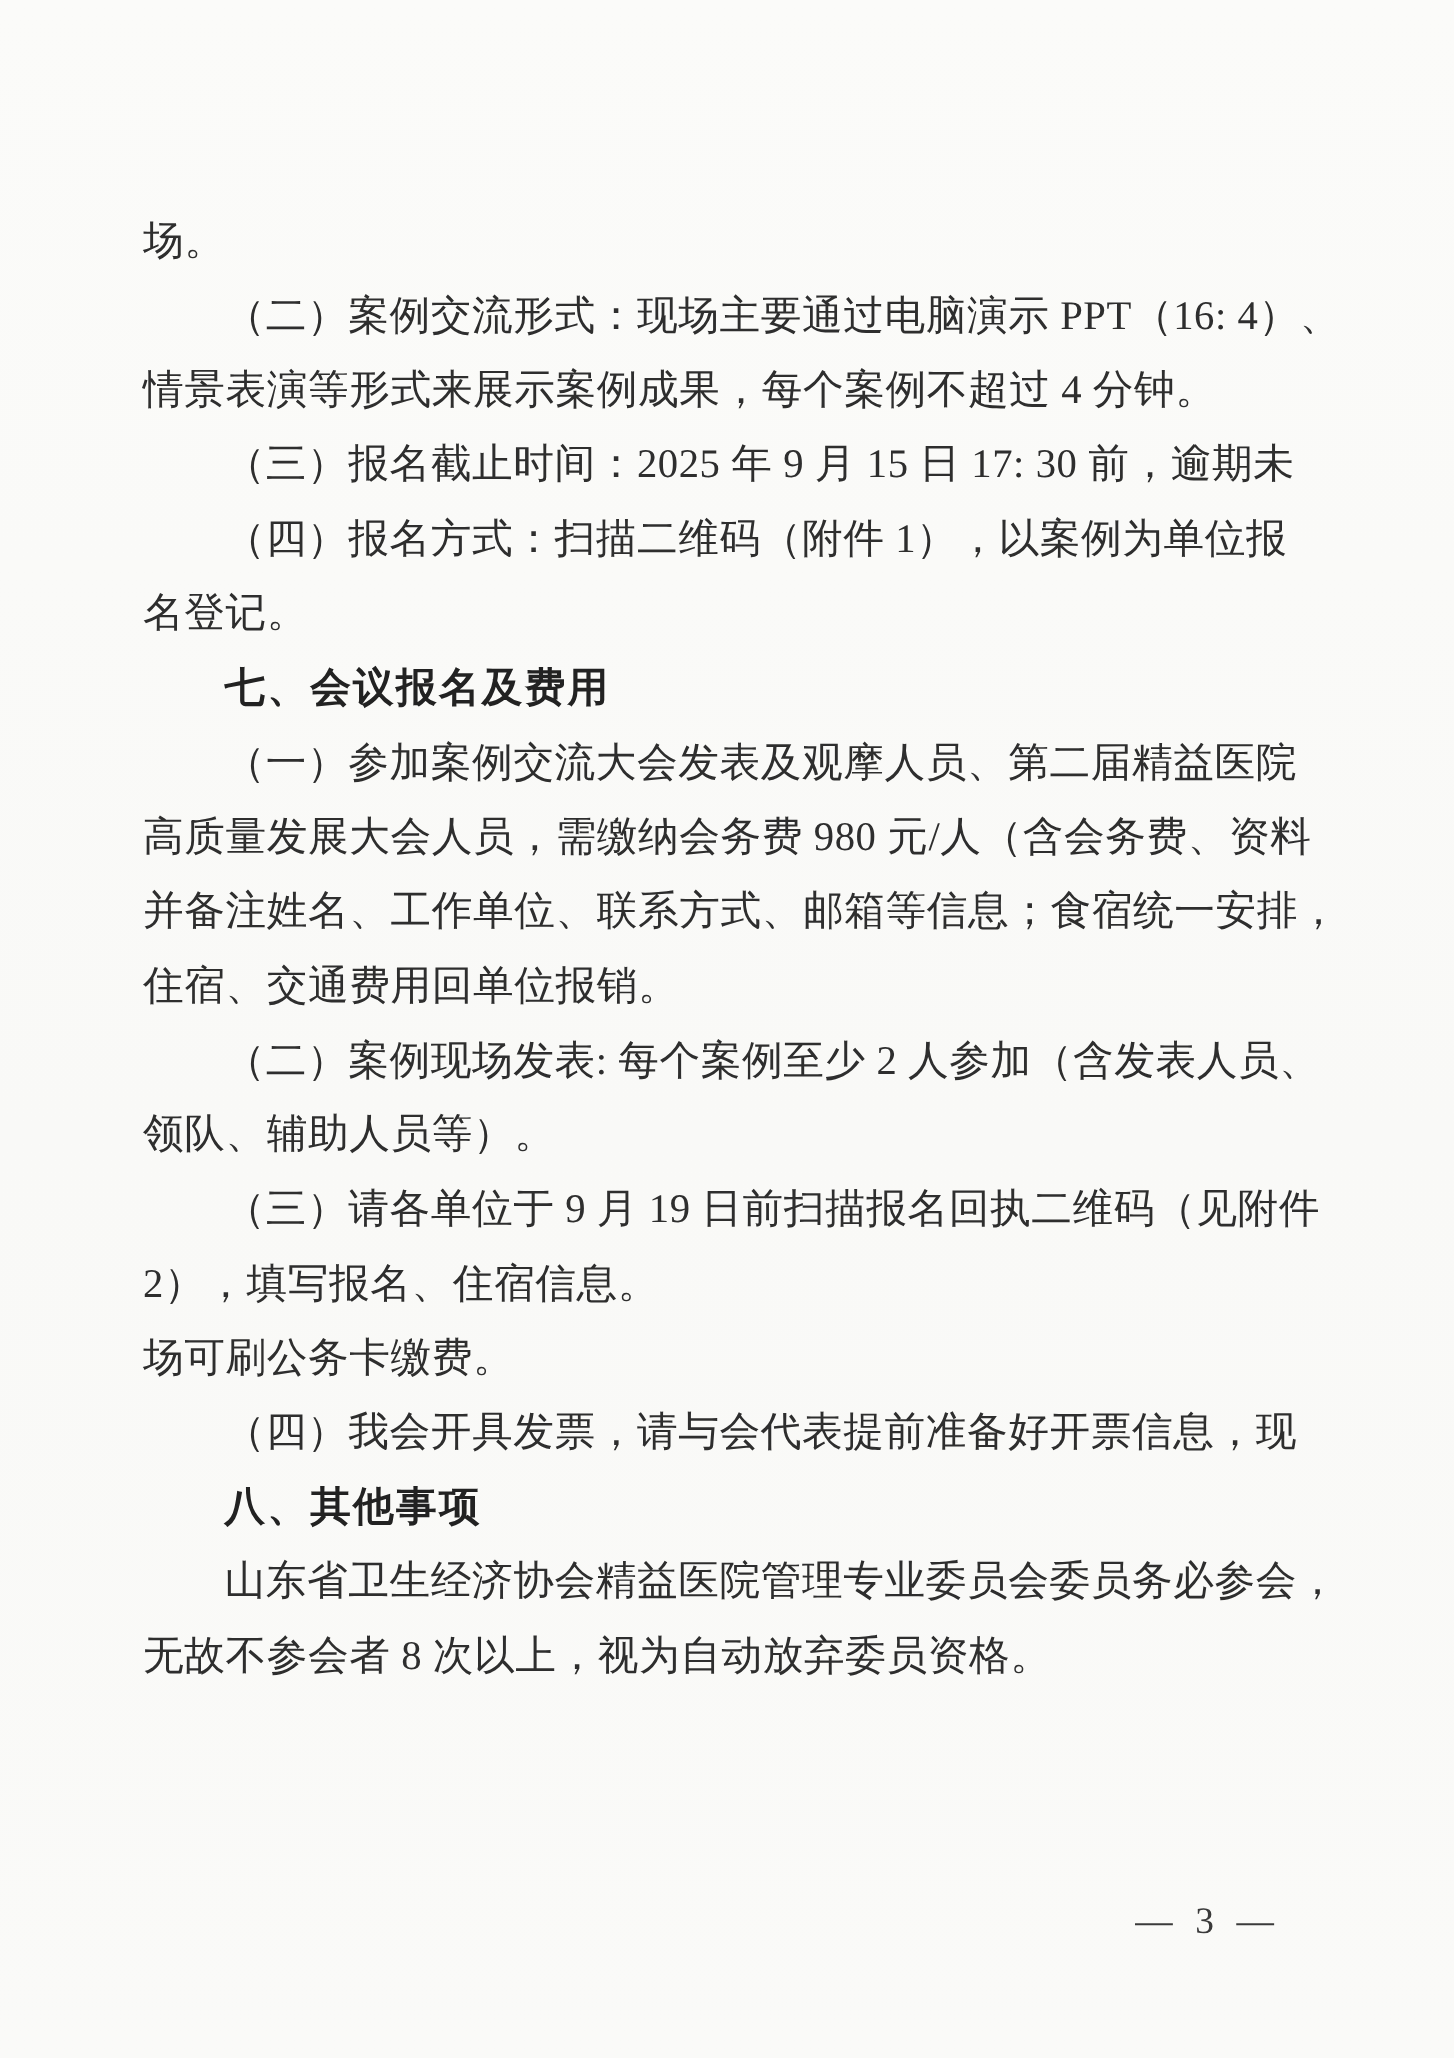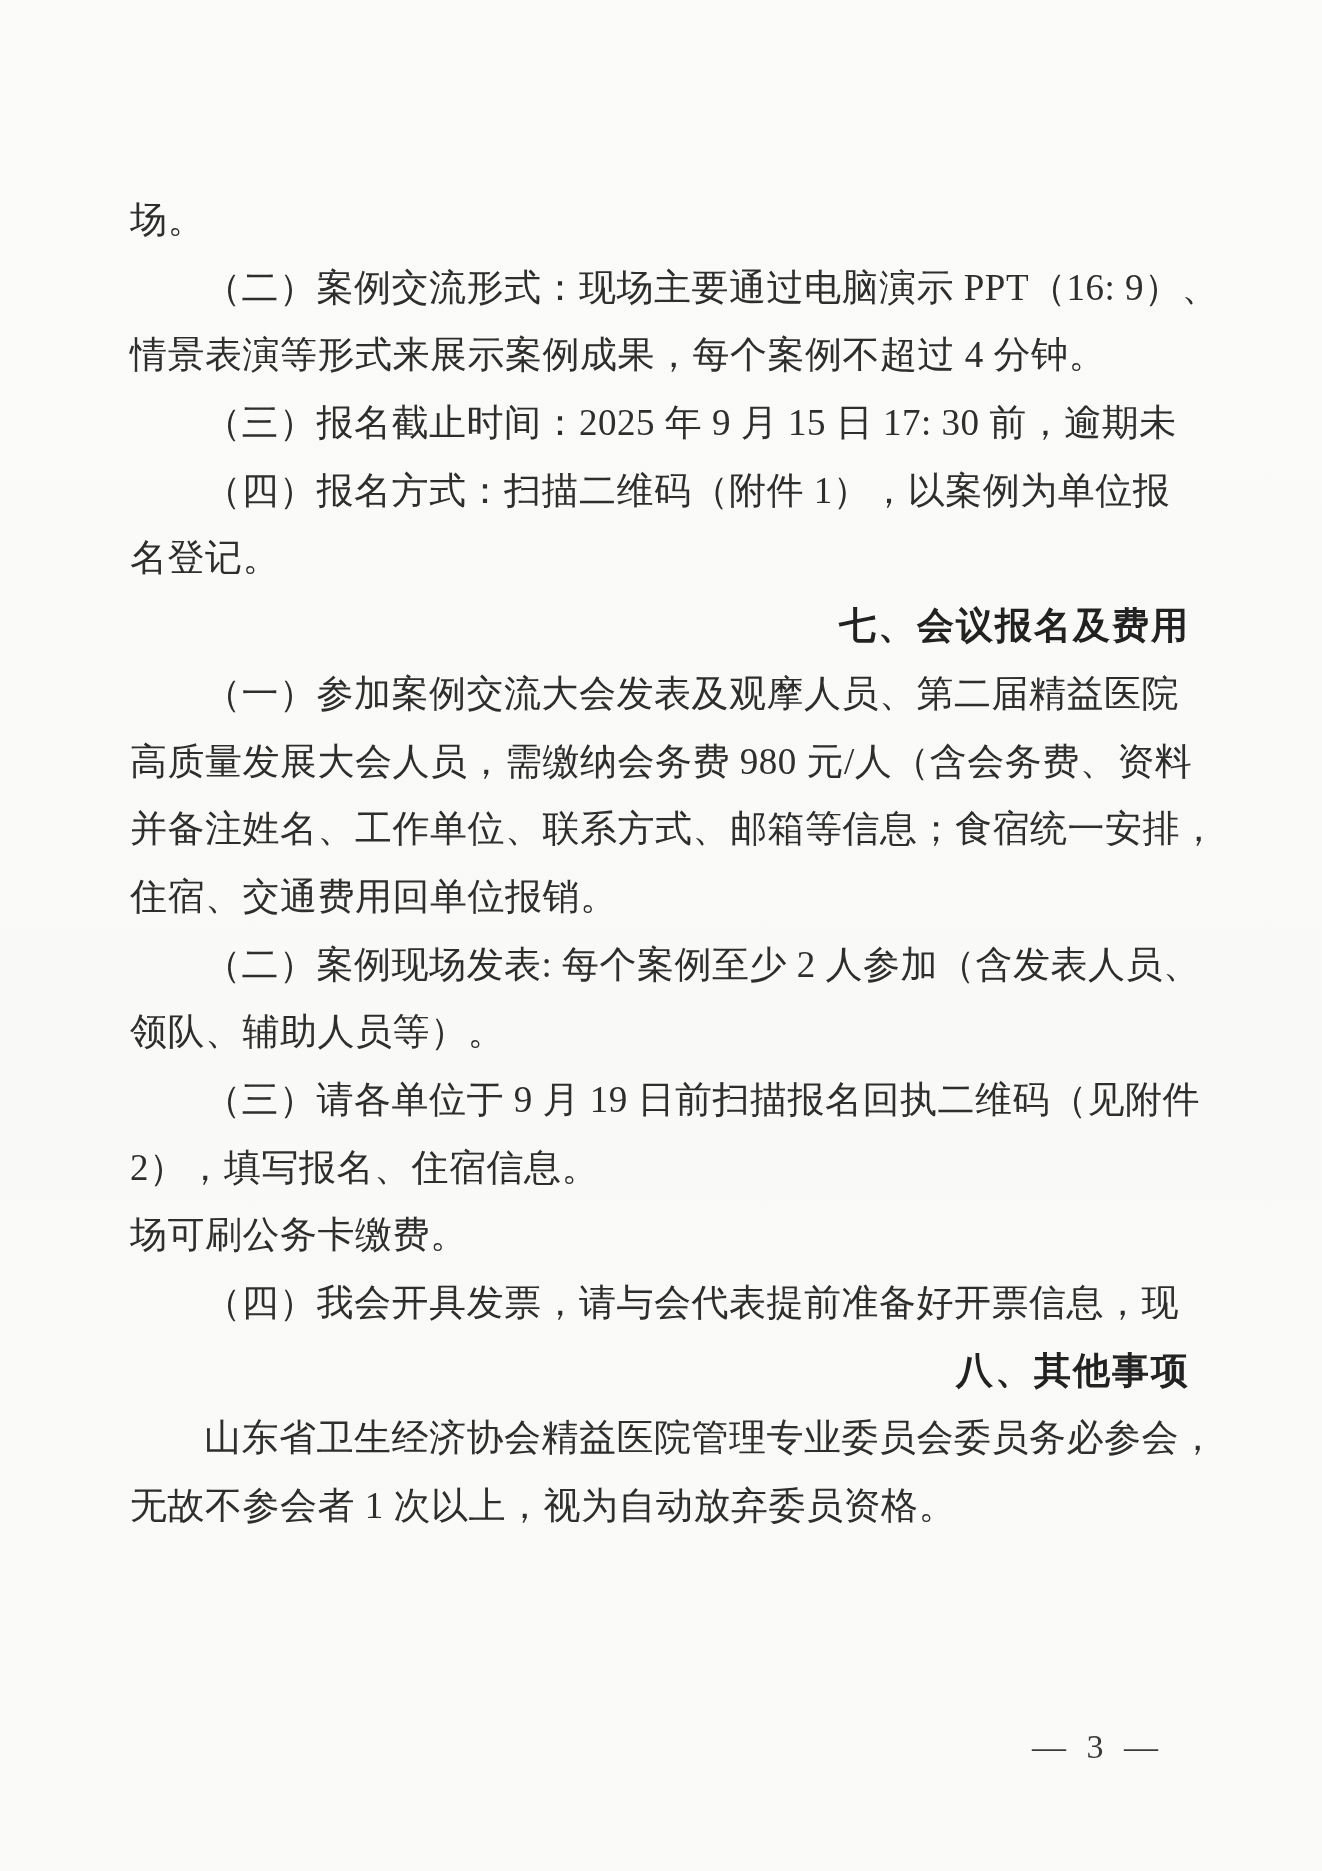--- a/index.html
+++ b/index.html
@@ -37,52 +37,51 @@
     white-space: nowrap;
   }
   .line.indent {
     text-indent: 2em;
   }
   .line.heading {
     font-family: Liberation Serif, serif;
     font-weight: 700;
     color: #222222;
     letter-spacing: 2px;
-    text-align: right;
   }
   .page-number {
     position: absolute;
     right: 158px;
     top: 1724px;
     font-size: 34px;
     color: #3a3a3a;
     letter-spacing: 6px;
     line-height: 46px;
   }
 </style>
 </head>
 <body>
 
 <div class="page">
   <div class="doc-body">
       <div class="line">场。</div>
-      <div class="line indent">（二）案例交流形式：现场主要通过电脑演示 PPT（16: 9）、</div>
+      <div class="line indent">（二）案例交流形式：现场主要通过电脑演示 PPT（16: 4）、</div>
       <div class="line">情景表演等形式来展示案例成果，每个案例不超过 4 分钟。</div>
       <div class="line indent">（三）报名截止时间：2025 年 9 月 15 日 17: 30 前，逾期未</div>
       <div class="line indent">（四）报名方式：扫描二维码（附件 1），以案例为单位报</div>
       <div class="line">名登记。</div>
       <div class="line heading indent">七、会议报名及费用</div>
       <div class="line indent">（一）参加案例交流大会发表及观摩人员、第二届精益医院</div>
       <div class="line">高质量发展大会人员，需缴纳会务费 980 元/人（含会务费、资料</div>
       <div class="line">并备注姓名、工作单位、联系方式、邮箱等信息；食宿统一安排，</div>
       <div class="line">住宿、交通费用回单位报销。</div>
       <div class="line indent">（二）案例现场发表: 每个案例至少 2 人参加（含发表人员、</div>
       <div class="line">领队、辅助人员等）。</div>
       <div class="line indent">（三）请各单位于 9 月 19 日前扫描报名回执二维码（见附件</div>
       <div class="line">2），填写报名、住宿信息。</div>
       <div class="line">场可刷公务卡缴费。</div>
       <div class="line indent">（四）我会开具发票，请与会代表提前准备好开票信息，现</div>
       <div class="line heading indent">八、其他事项</div>
       <div class="line indent">山东省卫生经济协会精益医院管理专业委员会委员务必参会，</div>
-      <div class="line">无故不参会者 1 次以上，视为自动放弃委员资格。</div>
+      <div class="line">无故不参会者 8 次以上，视为自动放弃委员资格。</div>
     </div>
   <div class="page-number">— 3 —</div>
 </div>
 
 </body></html>

